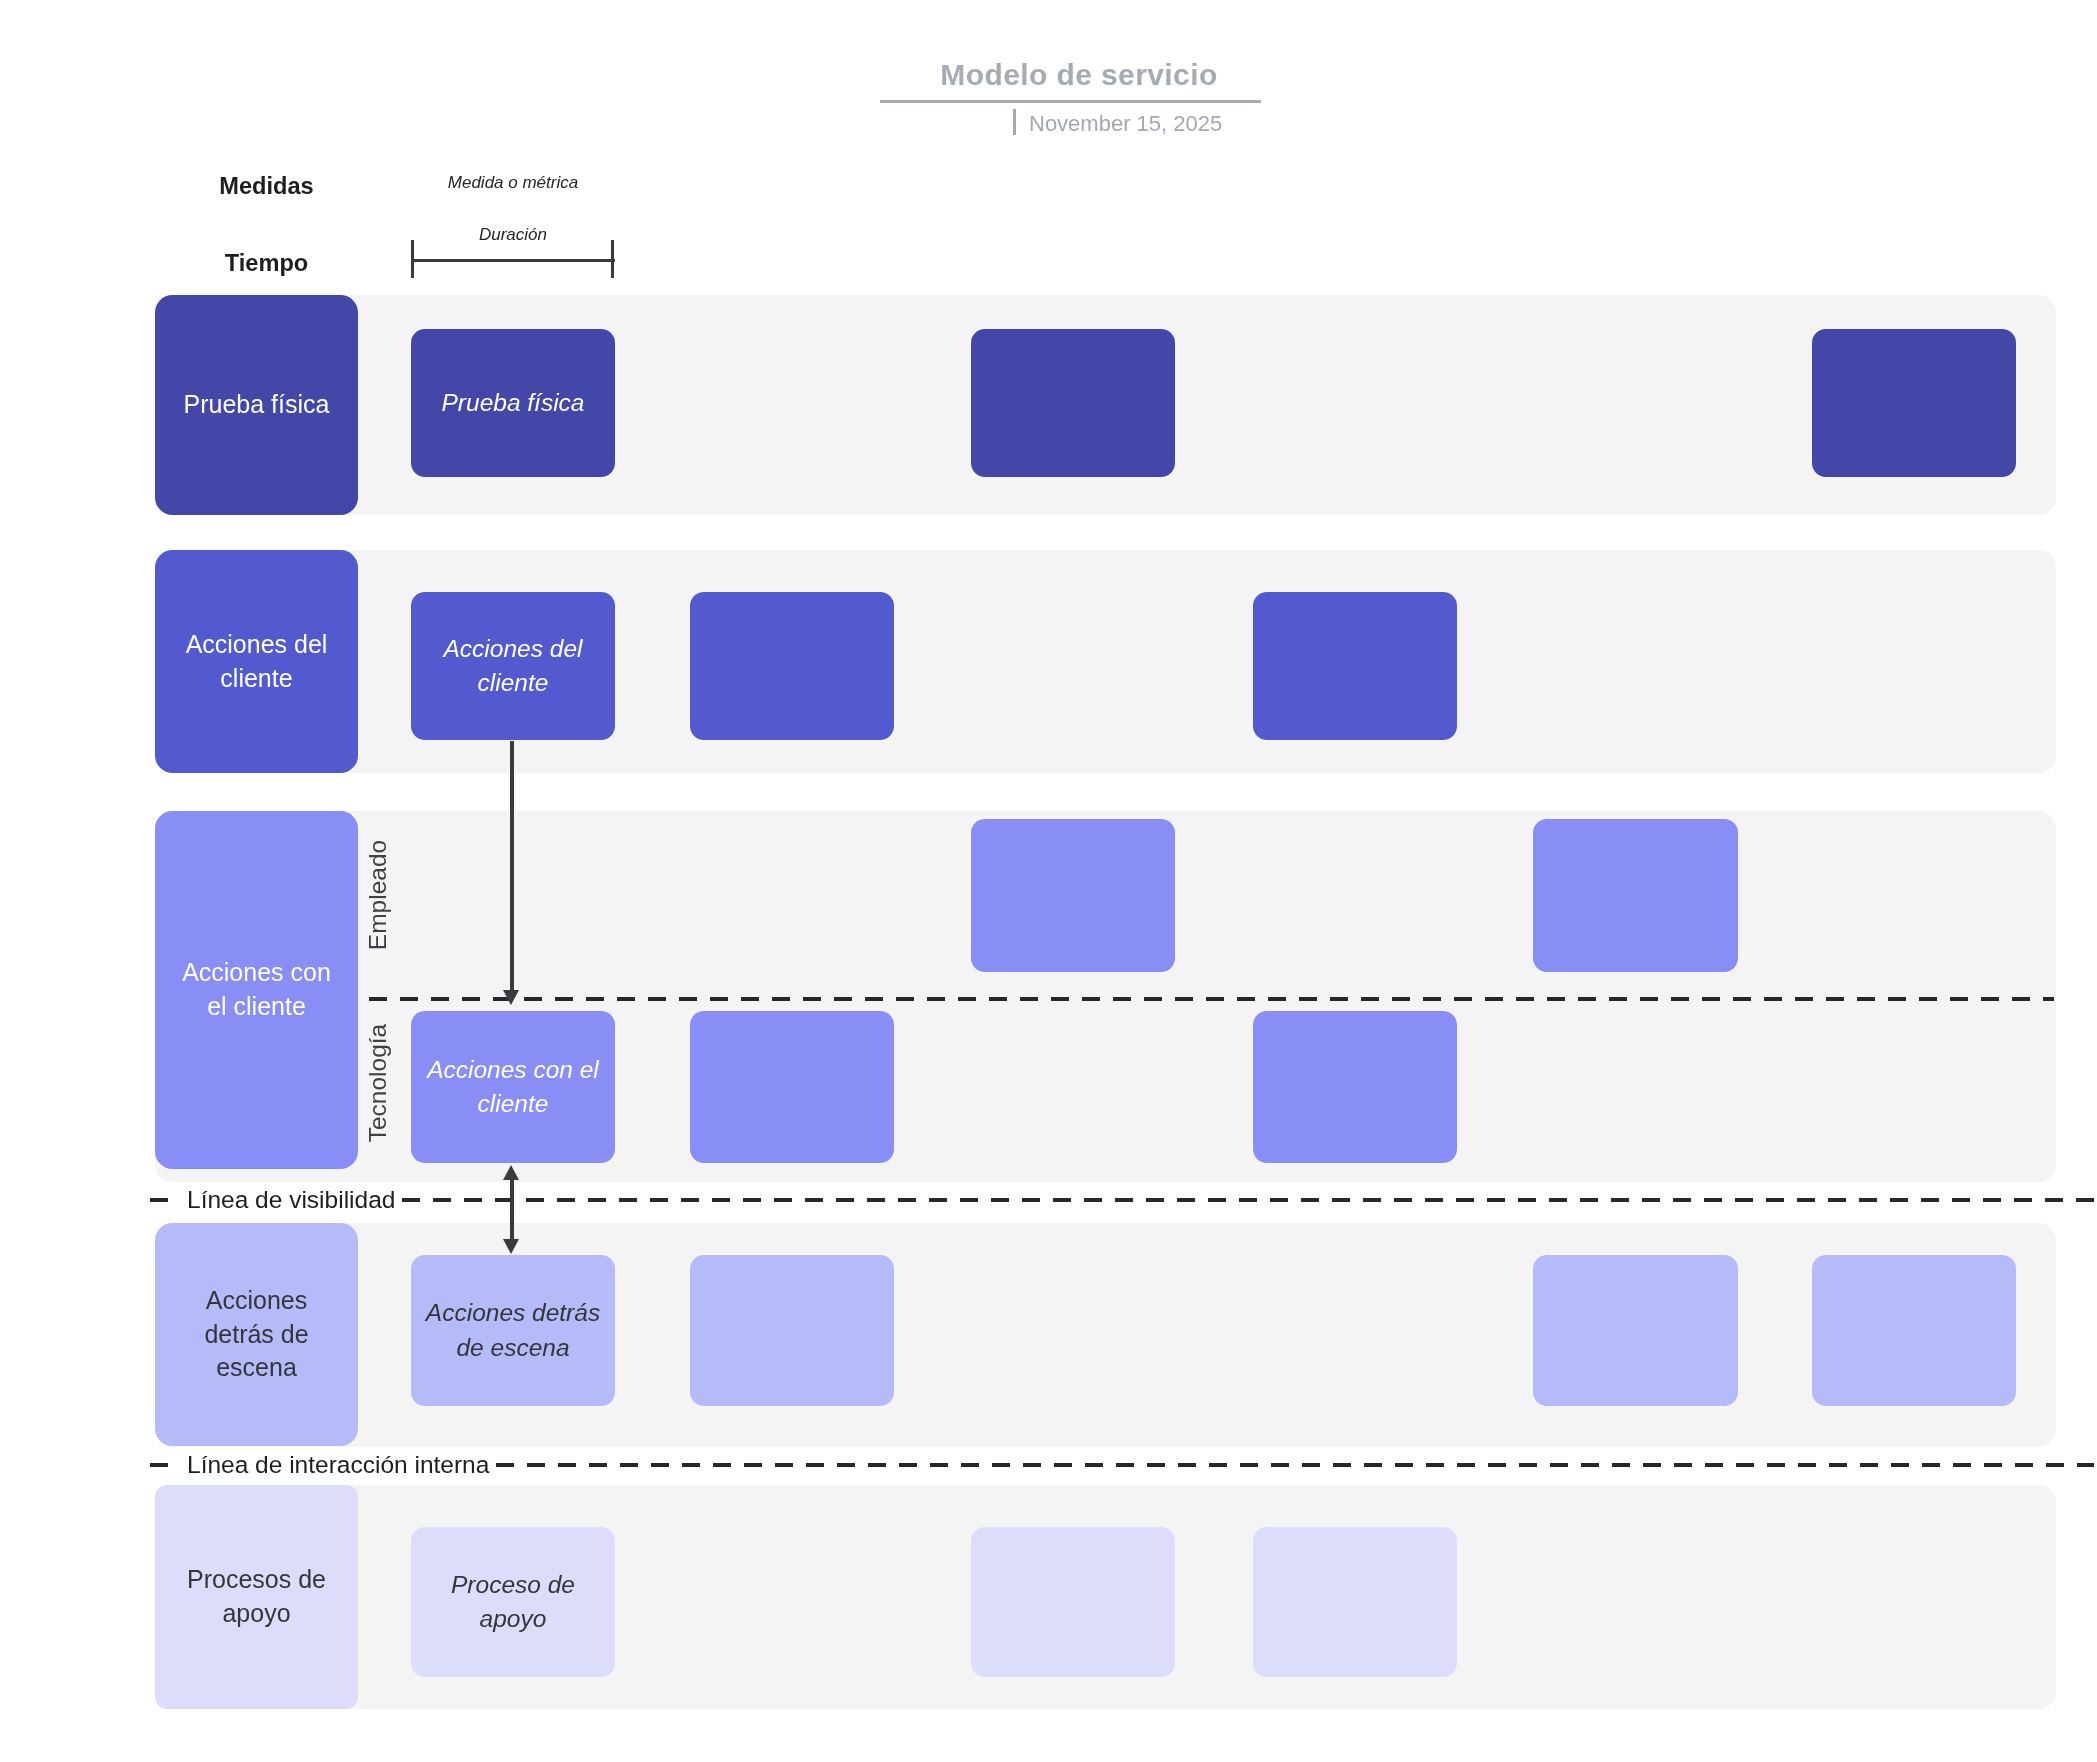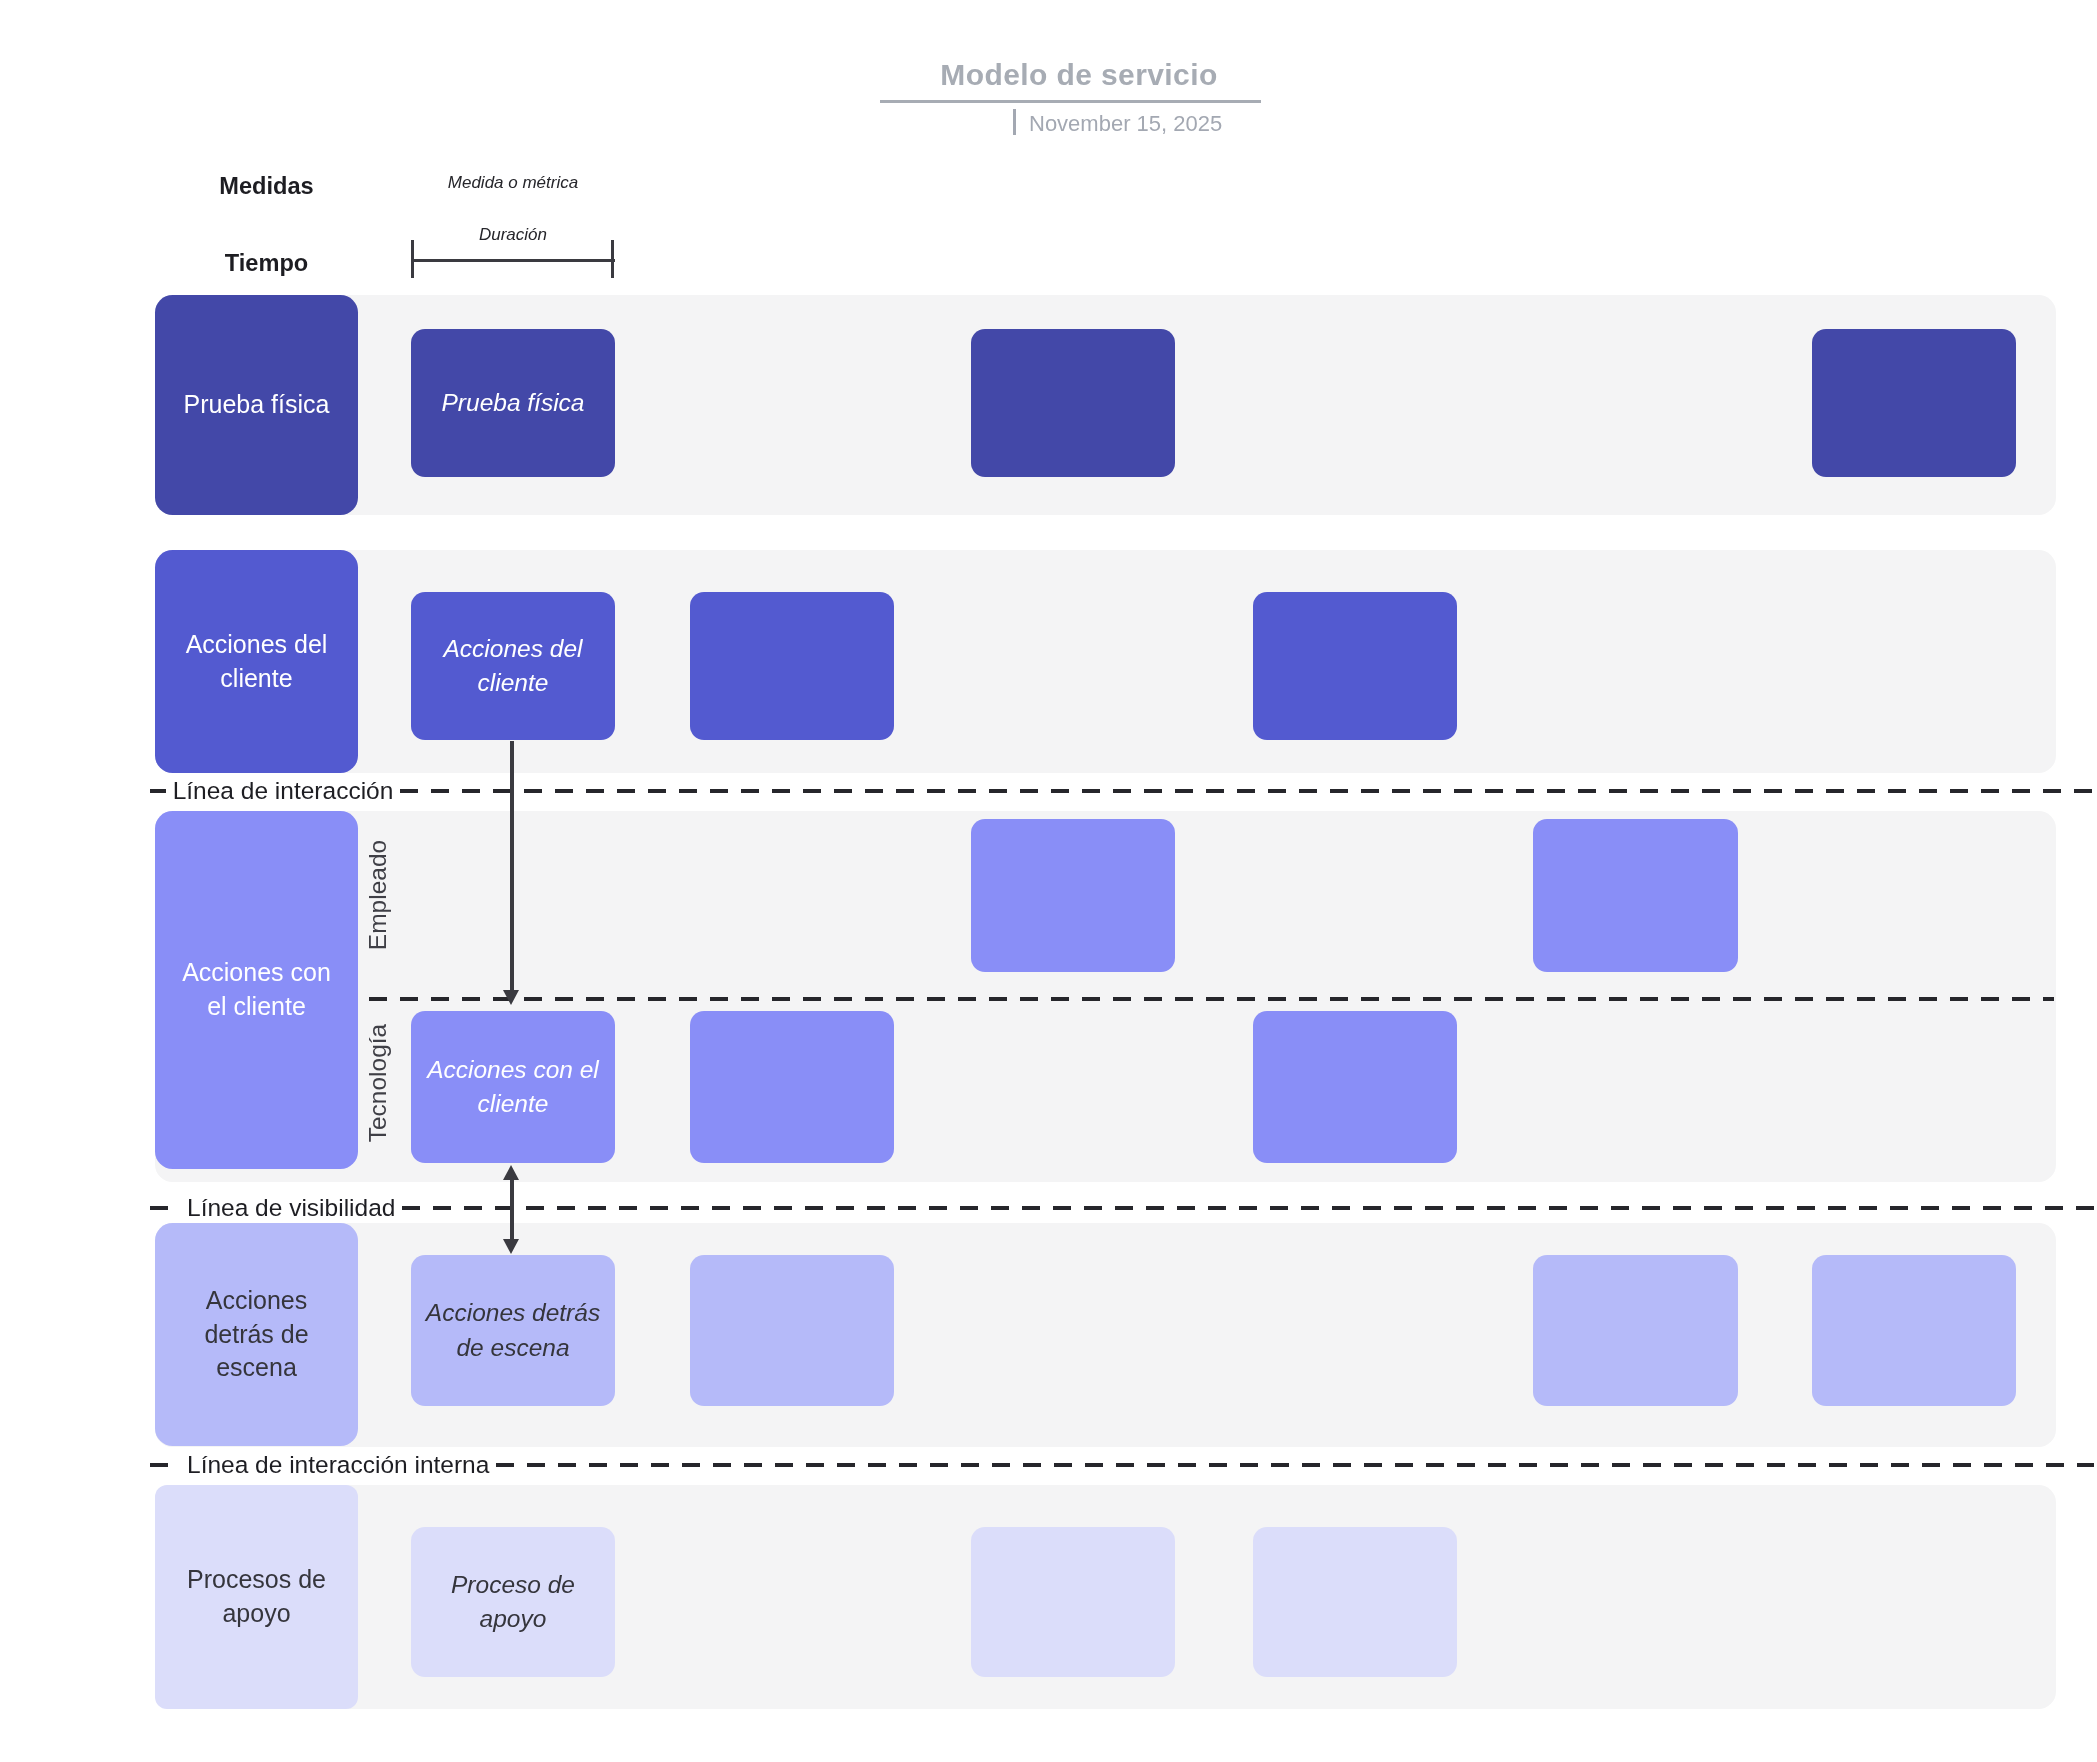--- a/index.html
+++ b/index.html
@@ -101,45 +101,40 @@
   <div class="abs band" style="left:155px;top:550px;width:1901px;height:223px;"></div>
   <div class="abs labelbox light-text" style="left:155px;top:550px;width:203px;height:223px;background:var(--row2);">
     <span>Acciones del cliente</span>
   </div>
   <div class="abs card light-text" style="left:411px;top:592px;width:204px;height:148px;background:var(--row2);">
     <span>Acciones del cliente</span>
   </div>
   <div class="abs card" style="left:690px;top:592px;width:204px;height:148px;background:var(--row2);"></div>
   <div class="abs card" style="left:1253px;top:592px;width:204px;height:148px;background:var(--row2);"></div>
 
-  <div class="abs dashline" style="left:150px;top:776px;width:1944px;">
-    <div class="dash-seg dash-lead-short"></div>
-    <span class="dash-label">Línea de interacción</span>
-    <div class="dash-seg dash-fill"></div>
-  </div>
 
   <div class="abs band" style="left:155px;top:811px;width:1901px;height:371px;"></div>
   <div class="abs labelbox light-text" style="left:155px;top:811px;width:203px;height:358px;background:var(--row3);">
     <span>Acciones con el cliente</span>
   </div>
   <div class="abs vlabel" style="left:378px;top:895px;">Empleado</div>
   <div class="abs vlabel" style="left:378px;top:1083px;">Tecnología</div>
 
   <div class="abs card" style="left:971px;top:819px;width:204px;height:153px;background:var(--row3);"></div>
   <div class="abs card" style="left:1533px;top:819px;width:205px;height:153px;background:var(--row3);"></div>
 
   <div class="abs inner-sep" style="left:369px;top:997px;width:1685px;"></div>
 
   <div class="abs card light-text" style="left:411px;top:1011px;width:204px;height:152px;background:var(--row3);">
     <span>Acciones con el cliente</span>
   </div>
   <div class="abs card" style="left:690px;top:1011px;width:204px;height:152px;background:var(--row3);"></div>
   <div class="abs card" style="left:1253px;top:1011px;width:204px;height:152px;background:var(--row3);"></div>
 
-  <div class="abs dashline" style="left:150px;top:1185px;width:1944px;margin-top:8px;">
+  <div class="abs dashline" style="left:150px;top:1185px;width:1944px;">
     <div class="dash-seg dash-lead"></div>
     <span class="dash-label">Línea de visibilidad</span>
     <div class="dash-seg dash-fill"></div>
   </div>
 
   <div class="abs band" style="left:155px;top:1223px;width:1901px;height:224px;"></div>
   <div class="abs labelbox dark-text" style="left:155px;top:1223px;width:203px;height:223px;background:var(--row4);">
     <span>Acciones detrás de escena</span>
   </div>
   <div class="abs card dark-text" style="left:411px;top:1255px;width:204px;height:151px;background:var(--row4);">

